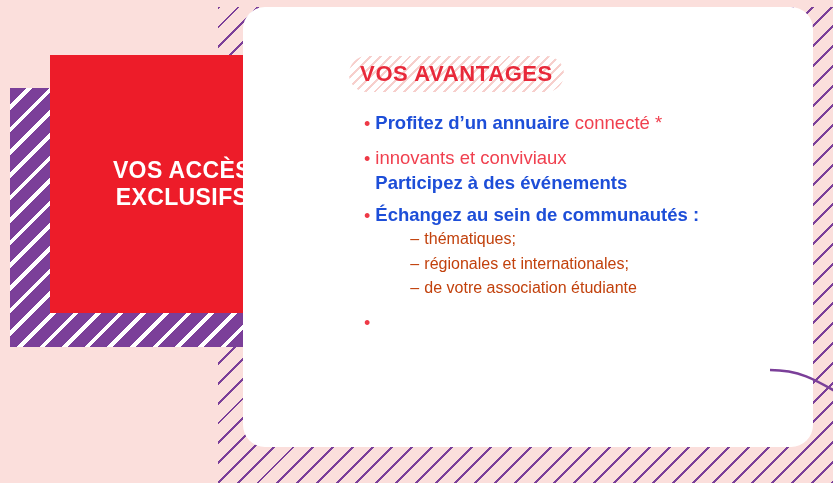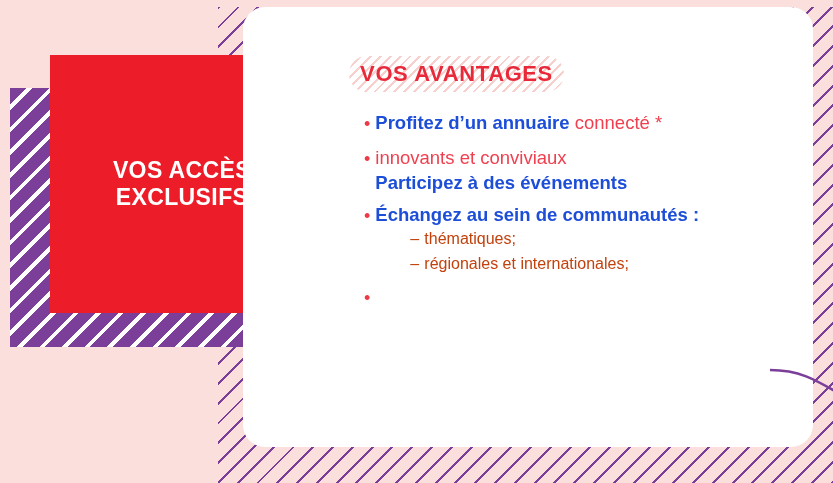--- a/index.html
+++ b/index.html
@@ -220,20 +220,21 @@
 
     <div class="bullet-item">
       <span class="bullet-dot">•</span>
       <div class="bullet-body">
         <div class="bullet-line">
           <span class="bullet-strong">Échangez au sein de communautés :</span><span></span>
         </div>
         <ul class="sub-list">
           <li class="sub-item"><span class="sub-dash">–</span><span>thématiques;</span></li>
           <li class="sub-item"><span class="sub-dash">–</span><span>régionales et internationales;</span></li>
+          <li class="sub-item"><span class="sub-dash">–</span><span>de votre association étudiante</span></li>
         </ul>
       </div>
     </div>
 
     <div class="bullet-item" style="margin-top:8px;">
       <span class="bullet-dot">•</span>
       <div class="bullet-body">
       </div>
     </div>
 

